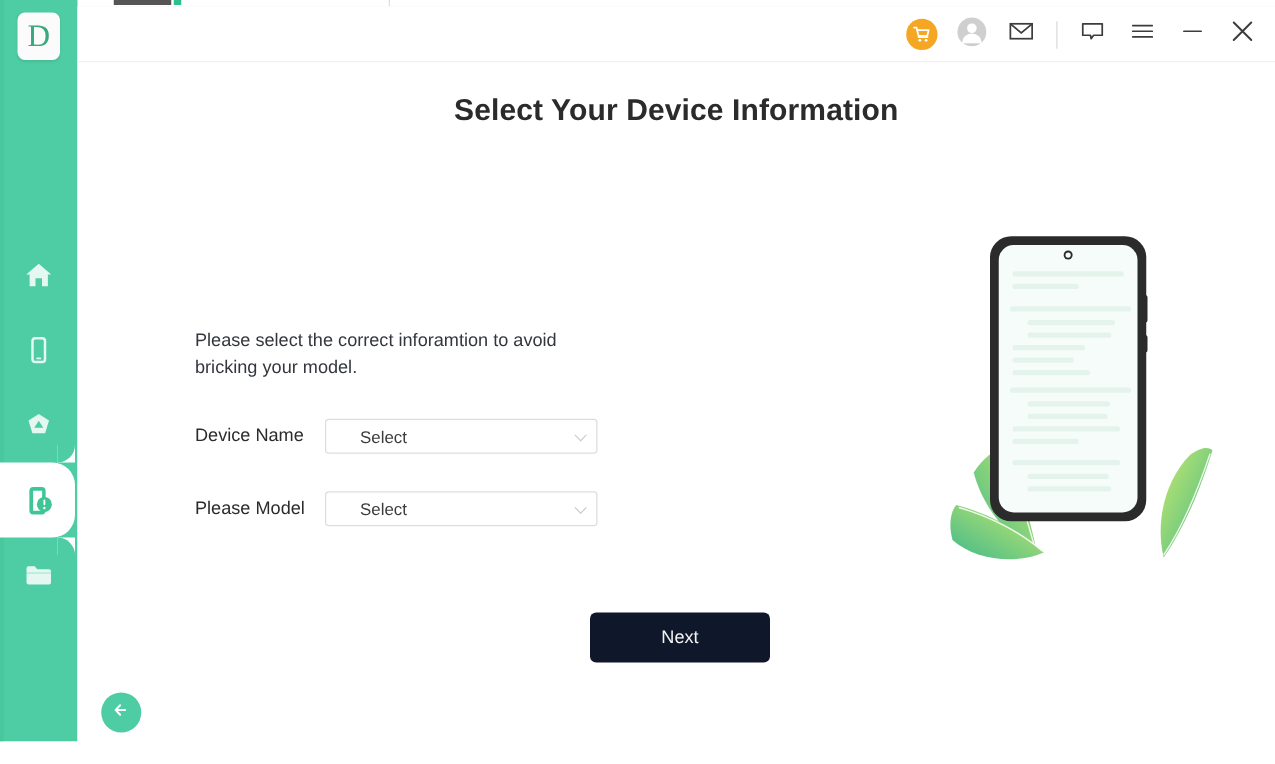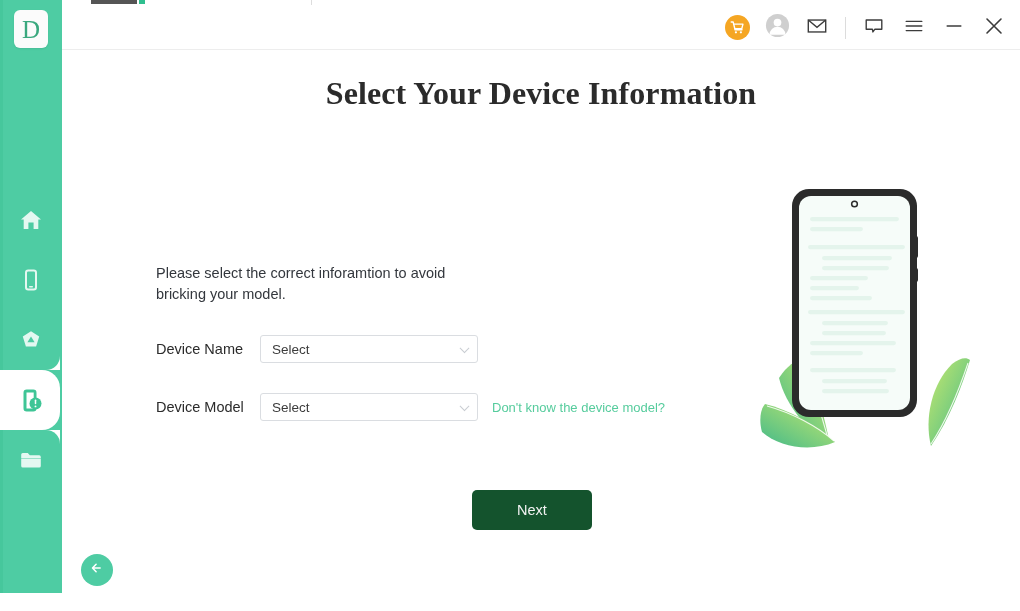--- a/index.html
+++ b/index.html
@@ -111,23 +111,22 @@
 
   
   .content {
     position: absolute; left: 62px; top: 50px;
     width: 958px; height: 561px;
     background: #ffffff;
   }
   .page-title {
     position: absolute; left: 0; top: 25px; width: 958px;
     text-align: center;
-    font-size: 32px; font-weight: bold; color: #2b2b2b;
+    font-size: 24px; font-weight: bold; color: #2b2b2b;
     letter-spacing: 0.1px;
-    font-family: Liberation Serif, serif;
   }
 
   .form {
     position: absolute; left: 94px; top: 213px; width: 560px;
   }
   .form-desc {
     font-size: 14.5px; color: #33373d; line-height: 21px;
     width: 340px;
   }
   .form-row {
@@ -136,40 +135,40 @@
   .form-label {
     width: 104px; font-size: 14.5px; color: #2b2b2b;
   }
   .select-box {
     position: relative;
     width: 218px; height: 28px;
     border: 1px solid #dadde1;
     border-radius: 3px;
     background: #ffffff;
     display: flex; align-items: center;
-    padding-left: 11px;
+    padding-left: 27px;
     cursor: default;
   }
   .select-value { font-size: 13.5px; color: #3c3c3c; }
   .select-chevron {
     position: absolute; right: 9px; top: 50%;
     transform: translateY(-60%) rotate(45deg);
     width: 7px; height: 7px;
     border-right: 1.3px solid #c8ccd2;
     border-bottom: 1.3px solid #c8ccd2;
   }
   .help-link {
     margin-left: 14px;
     font-size: 13px; color: #56cc9d; cursor: pointer;
   }
 
   .next-button {
     position: absolute; left: 410px; top: 440px;
-    width: 120px; height: 40px;
-    background: #14532d;
+    width: 144px; height: 40px;
+    background: #0f172a;
     border-radius: 5px;
     display: flex; align-items: center; justify-content: center;
     font-size: 14.5px; color: #f3f3f3;
     cursor: default;
   }
 
   .back-button {
     position: absolute; left: 81px; top: 554px;
     width: 32px; height: 32px;
     border-radius: 50%;
@@ -391,26 +390,25 @@
 
       <div class="form-row">
         <div class="form-label">Device Name</div>
         <div class="select-box">
           <span class="select-value">Select</span>
           <span class="select-chevron"></span>
         </div>
       </div>
 
       <div class="form-row">
-        <div class="form-label">Device Model</div>
+        <div class="form-label">Please Model</div>
         <div class="select-box">
           <span class="select-value">Select</span>
           <span class="select-chevron"></span>
         </div>
-        <div class="help-link">Don't know the device model?</div>
       </div>
 
     </div>
 
     <div class="next-button">Next</div>
 
   </div>
 
   <div class="back-button">
     <span>

